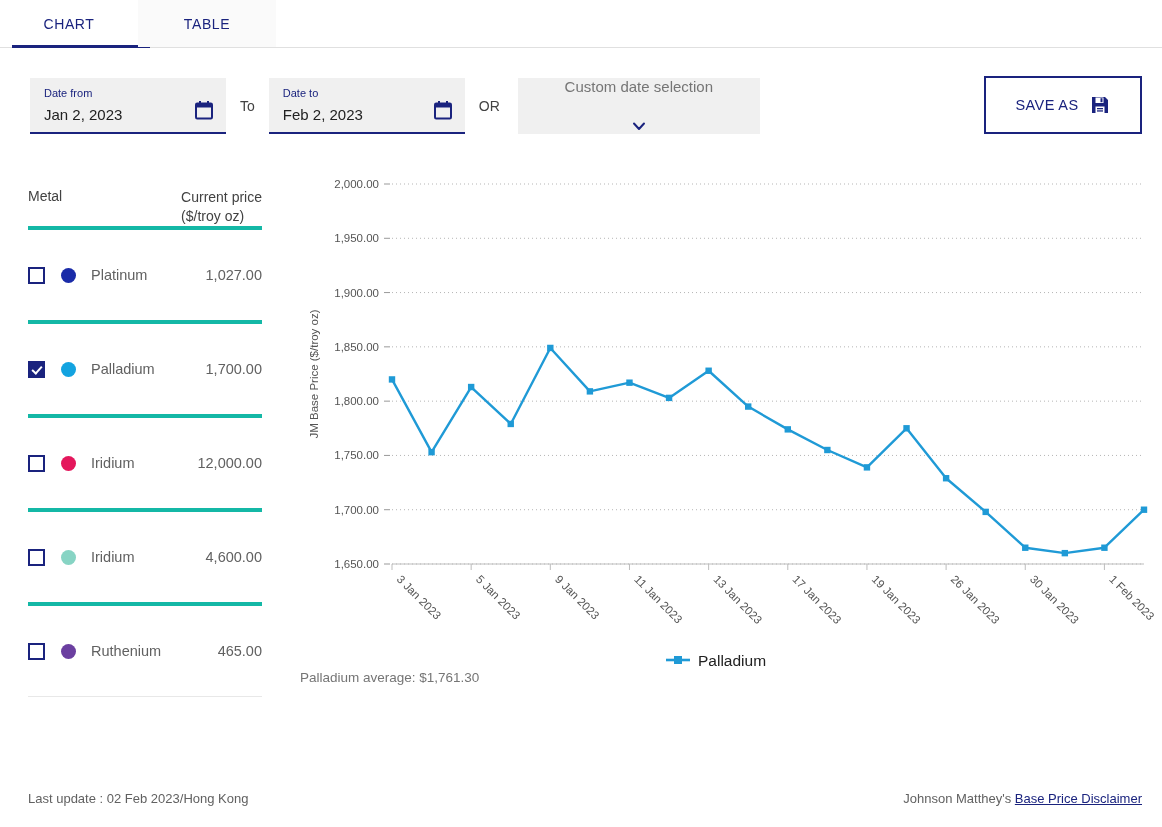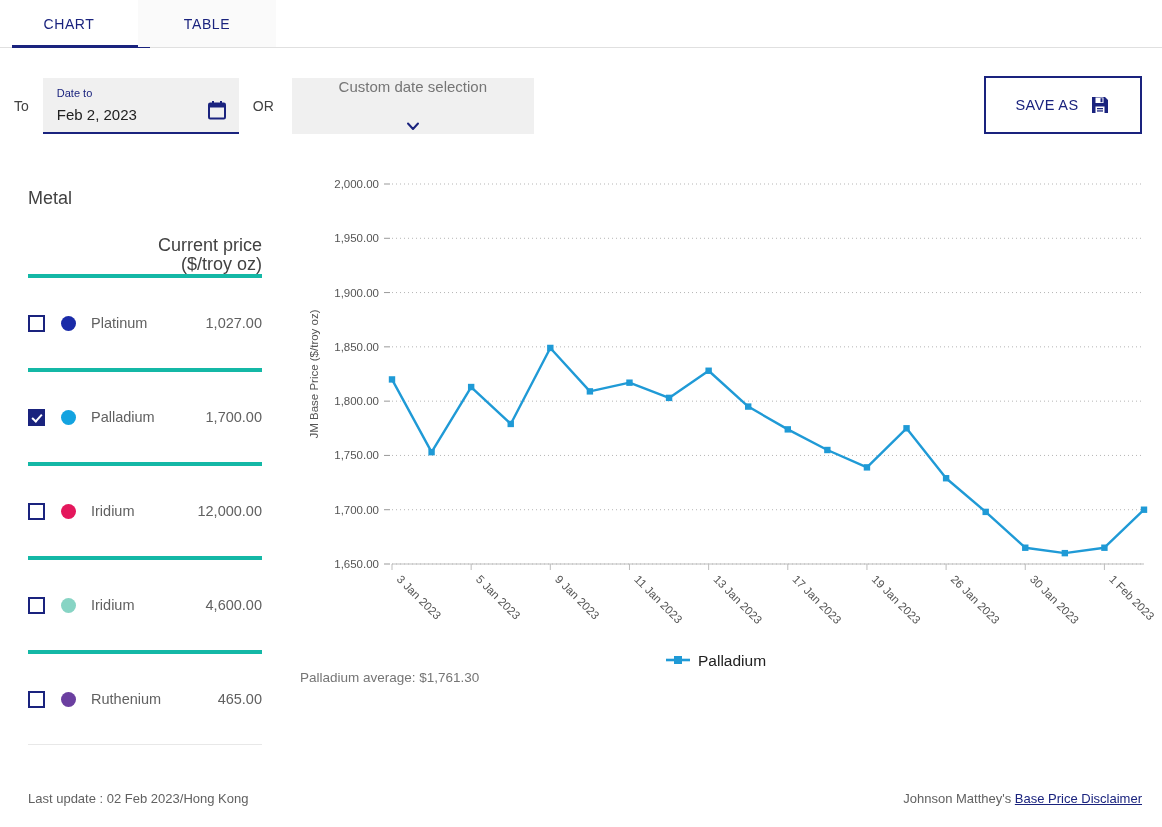--- a/index.html
+++ b/index.html
@@ -143,27 +143,26 @@
   
   .metals {
     width: 290px;
     padding: 0 28px 0 28px;
     flex: none;
   }
   .metals-head {
     display: flex;
     justify-content: space-between;
     padding: 18px 0 0 0;
-    font-size: 18px;
+    font-size: 14px;
     color: #424242;
   }
   .metals-head .price-col {
-    text-align: right;
+    text-align: left;
     line-height: 19px;
-    margin-top: 48px;
   }
   .metals-head .metal-col { padding-top: 0; }
   .metal-row {
     display: flex;
     align-items: center;
     height: 94px;
     border-top: 4px solid #14b8a6;
     position: relative;
   }
   .metal-row:first-of-type { margin-top: 10px; }
@@ -248,20 +247,30 @@
     <button class="tab active">
       <span>CHART</span>
     </button>
     <button class="tab inactive">
       <span>TABLE</span>
     </button>
   </div>
 
   <div class="filterbar">
 
+    <div class="date-field">
+      <div class="date-label">Date from</div>
+      <div class="date-value">Jan 2, 2023</div>
+      <svg class="cal-icon" viewBox="0 0 20 20">
+        <rect x="2" y="3.5" width="16" height="15" rx="1.2" fill="none" stroke="#1a237e" stroke-width="2"></rect>
+        <rect x="2" y="3.5" width="16" height="4" fill="#1a237e"></rect>
+        <rect x="5" y="1" width="2" height="4" fill="#1a237e"></rect>
+        <rect x="13" y="1" width="2" height="4" fill="#1a237e"></rect>
+      </svg>
+    </div>
 
     <div class="sep-word">To</div>
 
     <div class="date-field">
       <div class="date-label">Date to</div>
       <div class="date-value">Feb 2, 2023</div>
       <svg class="cal-icon" viewBox="0 0 20 20">
         <rect x="2" y="3.5" width="16" height="15" rx="1.2" fill="none" stroke="#1a237e" stroke-width="2"></rect>
         <rect x="2" y="3.5" width="16" height="4" fill="#1a237e"></rect>
         <rect x="5" y="1" width="2" height="4" fill="#1a237e"></rect>

